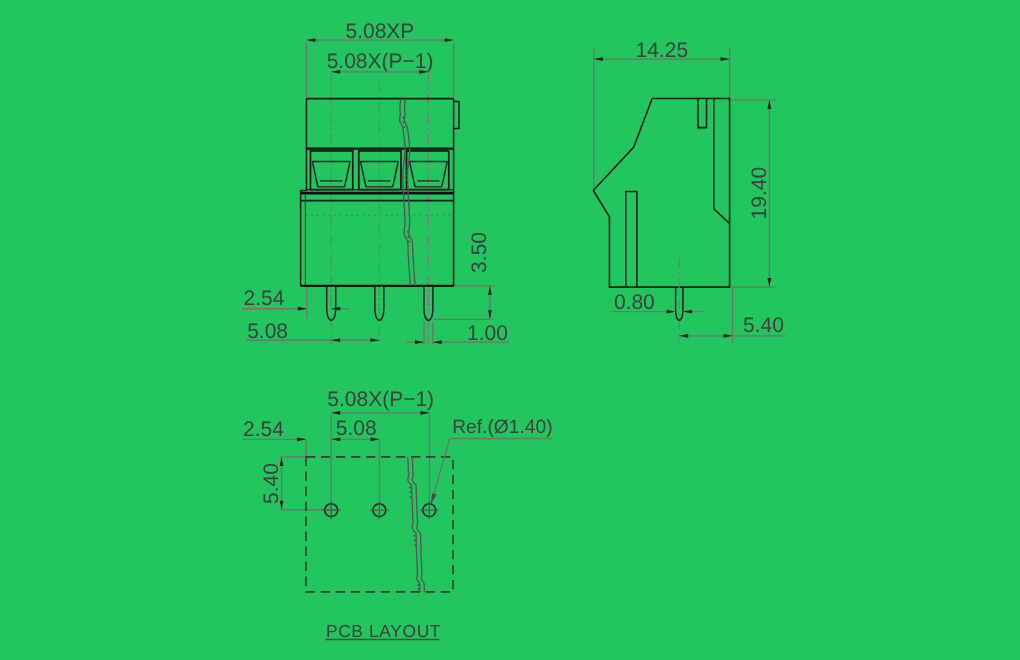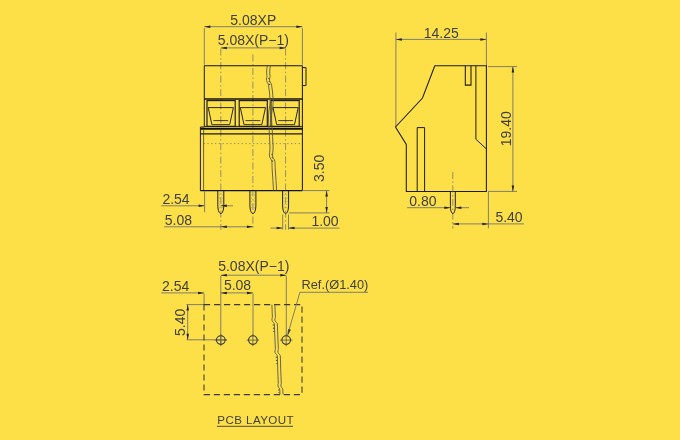--- a/index.html
+++ b/index.html
@@ -1,16 +1,16 @@
 <!DOCTYPE html>
 <html><head>
 <meta charset="utf-8">
 <style>
 html,body{margin:0;padding:0;background:#ffffff;}
-#page{width:680px;height:440px;position:relative;background:#fde047;overflow:hidden;text-align:right;}
+#page{width:680px;height:440px;position:relative;background:#22c55e;overflow:hidden;text-align:right;}
 svg text{font-family:"Liberation Sans",sans-serif;font-size:14px;fill:#3f3f3f;}
 </style>
 </head>
 <body>
 
 <div id="page">
 
 <svg width="680" height="440" viewBox="0 0 680 440">
 
 <g>

